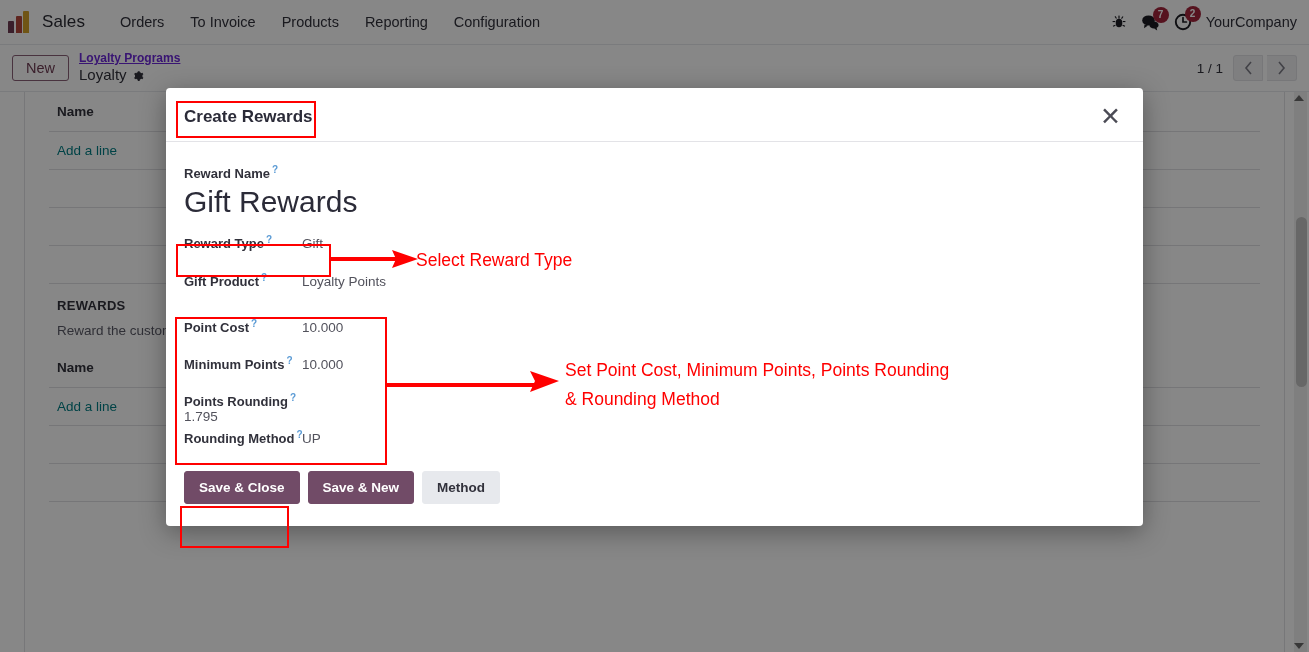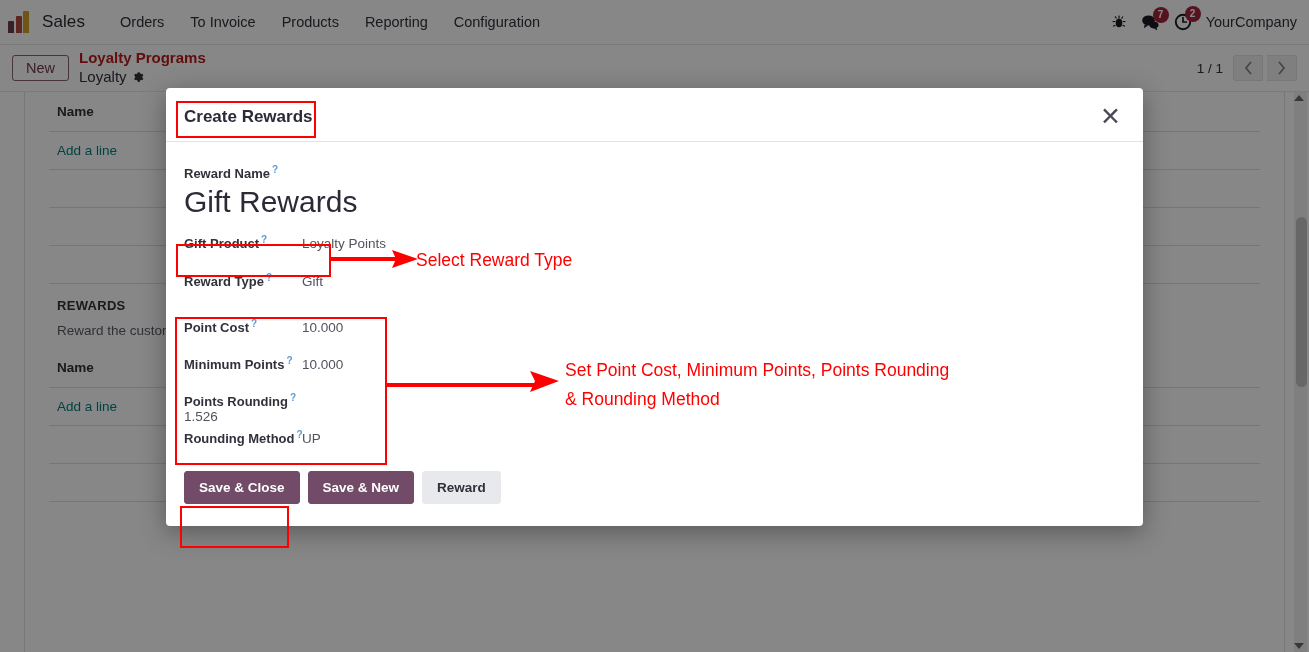--- a/index.html
+++ b/index.html
@@ -81,21 +81,21 @@
   .control-panel {
     height: 47px; background:#fff; display:flex; align-items:center;
     padding: 0 12px; border-bottom:1px solid #e7e9ed;
   }
   .btn-new {
     border:1px solid #8a6077; color:#6E3B52; background:#fff;
     font-size:14.5px; padding:4px 13px; border-radius:3px; cursor:pointer;
     margin-right: 10px;
   }
   .breadcrumb { display:flex; flex-direction:column; line-height:1.25; }
-  .bc-parent { font-size:15px; color:#b91c1c; font-weight:700; cursor:pointer; }
+  .bc-parent { font-size:12px; color:#6d28d9; font-weight:700; cursor:pointer;text-decoration:underline; }
   .bc-current { font-size:15px; color:#31313b; display:flex; align-items:center; gap:5px;}
   .gear { width:12px; height:12px; display:inline-block; }
   .pager { margin-left:auto; display:flex; align-items:center; gap:4px; }
   .pager-count { font-size:13.5px; color:#31313b; margin-right:6px; }
   .pager-btn {
     width:30px; height:26px; display:flex; align-items:center; justify-content:center;
     background:#f0f0f2; border:1px solid #e0e0e4; cursor:pointer; color:#6b6b75;
   }
   .pager-btn:first-of-type { border-radius:3px 0 0 3px; }
   .pager-btn:last-of-type { border-radius:0 3px 3px 0; border-left:none; }
@@ -329,65 +329,65 @@
 
     <div style="margin-bottom:4px;">
       <div class="fld-label">
         <span>Reward Name</span><span class="qmark">?</span>
       </div>
       <div class="reward-name-value">Gift Rewards</div>
     </div>
 
     <div class="fld-row" style="margin-top:14px; height:24px;">
       <div class="fld-label">
+        <span>Reward Type</span><span class="qmark">?</span>
+      </div>
+      <div class="fld-value">Gift</div>
+    </div>
+
+    <div class="fld-row" style="margin-top:14px; height:24px;">
+      <div class="fld-label">
         <span>Gift Product</span><span class="qmark">?</span>
       </div>
       <div class="fld-value">Loyalty Points</div>
     </div>
 
-    <div class="fld-row" style="margin-top:14px; height:24px;">
-      <div class="fld-label">
-        <span>Reward Type</span><span class="qmark">?</span>
-      </div>
-      <div class="fld-value">Gift</div>
-    </div>
-
     <div class="fld-row" style="margin-top:22px; height:24px;">
       <div class="fld-label">
         <span>Point Cost</span><span class="qmark">?</span>
       </div>
       <div class="fld-value">10.000</div>
     </div>
 
     <div class="fld-row" style="margin-top:13px; height:24px;">
       <div class="fld-label">
         <span>Minimum Points</span><span class="qmark">?</span>
       </div>
       <div class="fld-value">10.000</div>
     </div>
 
     <div class="fld-row" style="margin-top:13px; height:24px;flex-direction:column;">
       <div class="fld-label">
         <span>Points Rounding</span><span class="qmark">?</span>
       </div>
-      <div class="fld-value">1.526</div>
+      <div class="fld-value">1.795</div>
     </div>
 
     <div class="fld-row" style="margin-top:13px; height:24px;">
       <div class="fld-label">
         <span>Rounding Method</span><span class="qmark">?</span>
       </div>
       <div class="fld-value">UP</div>
     </div>
   </div>
 
   <div class="modal-footer">
     <button class="btn btn-primary">Save &amp; Close</button>
     <button class="btn btn-secondary">Save &amp; New</button>
-    <button class="btn btn-light">Reward</button>
+    <button class="btn btn-light">Method</button>
   </div>
 </div>
 
 <div class="anno-box" style="left:176px;  top:101px; width:140px; height:37px;"></div>
 <div class="anno-box" style="left:176px;  top:244px; width:155px; height:33px;"></div>
 <div class="anno-box" style="left:175px;  top:317px; width:212px; height:148px;"></div>
 <div class="anno-box" style="left:180px;  top:506px; width:109px; height:42px;"></div>
 
 <svg class="anno-arrow" style="left:330px; top:246px;" width="90" height="26" viewBox="0 0 90 26">
   <path d="M0 13 H68" stroke="#FF0000" stroke-width="4" fill="none"></path>

